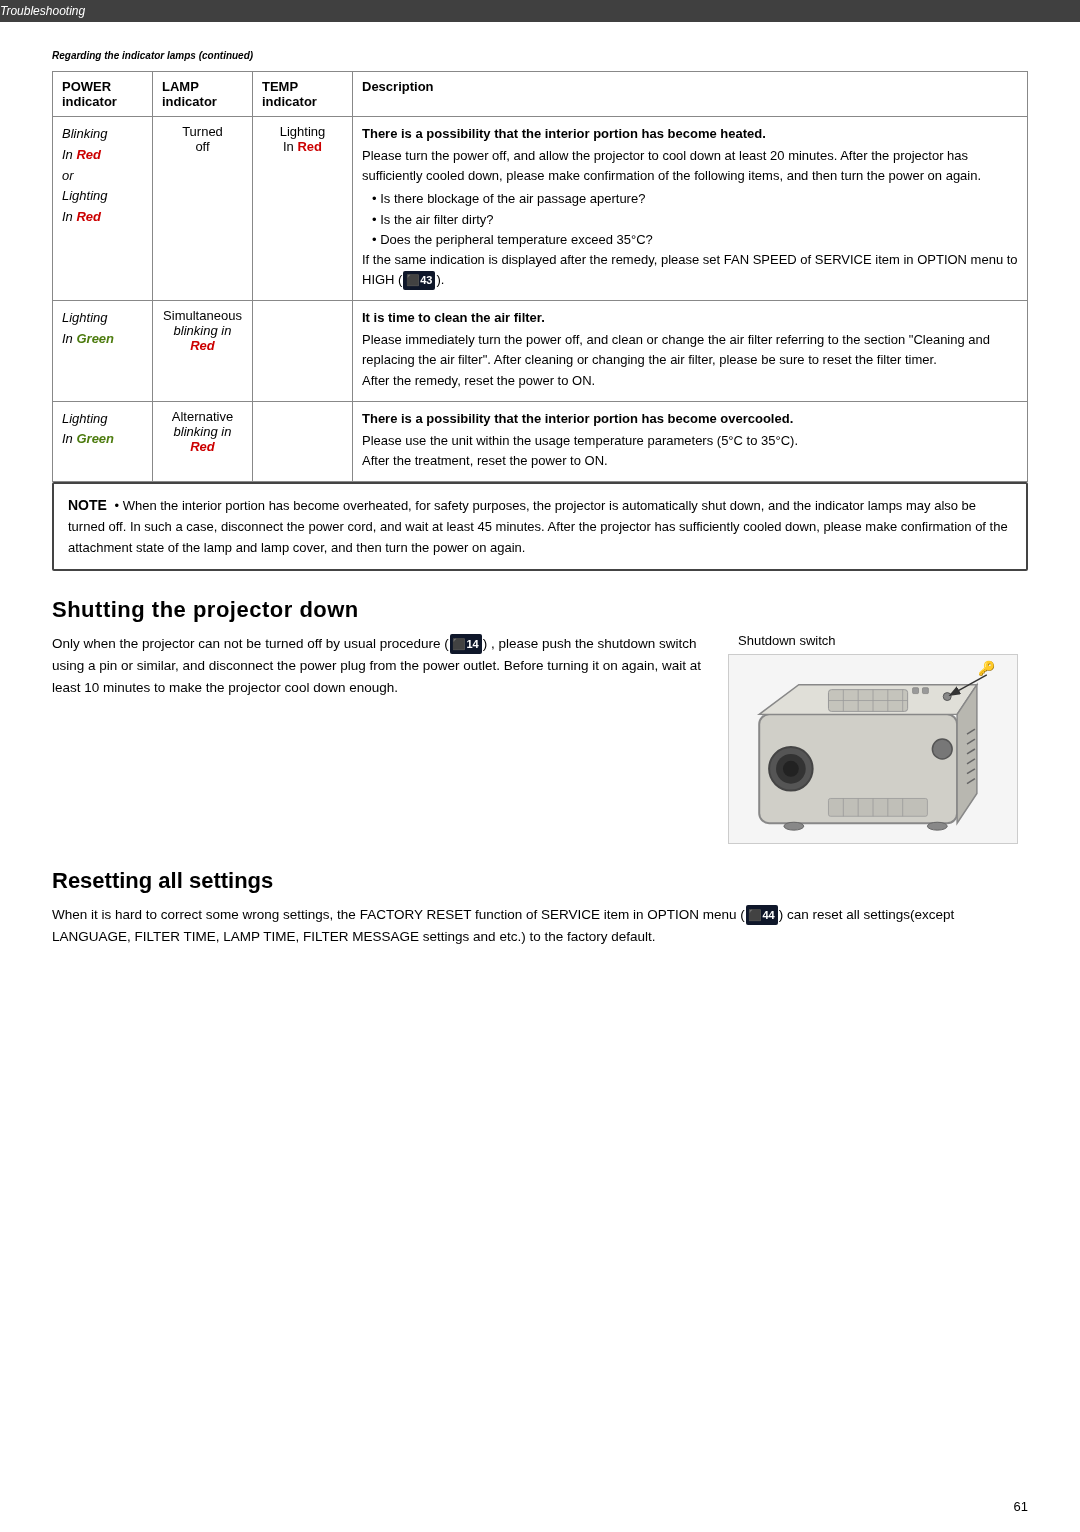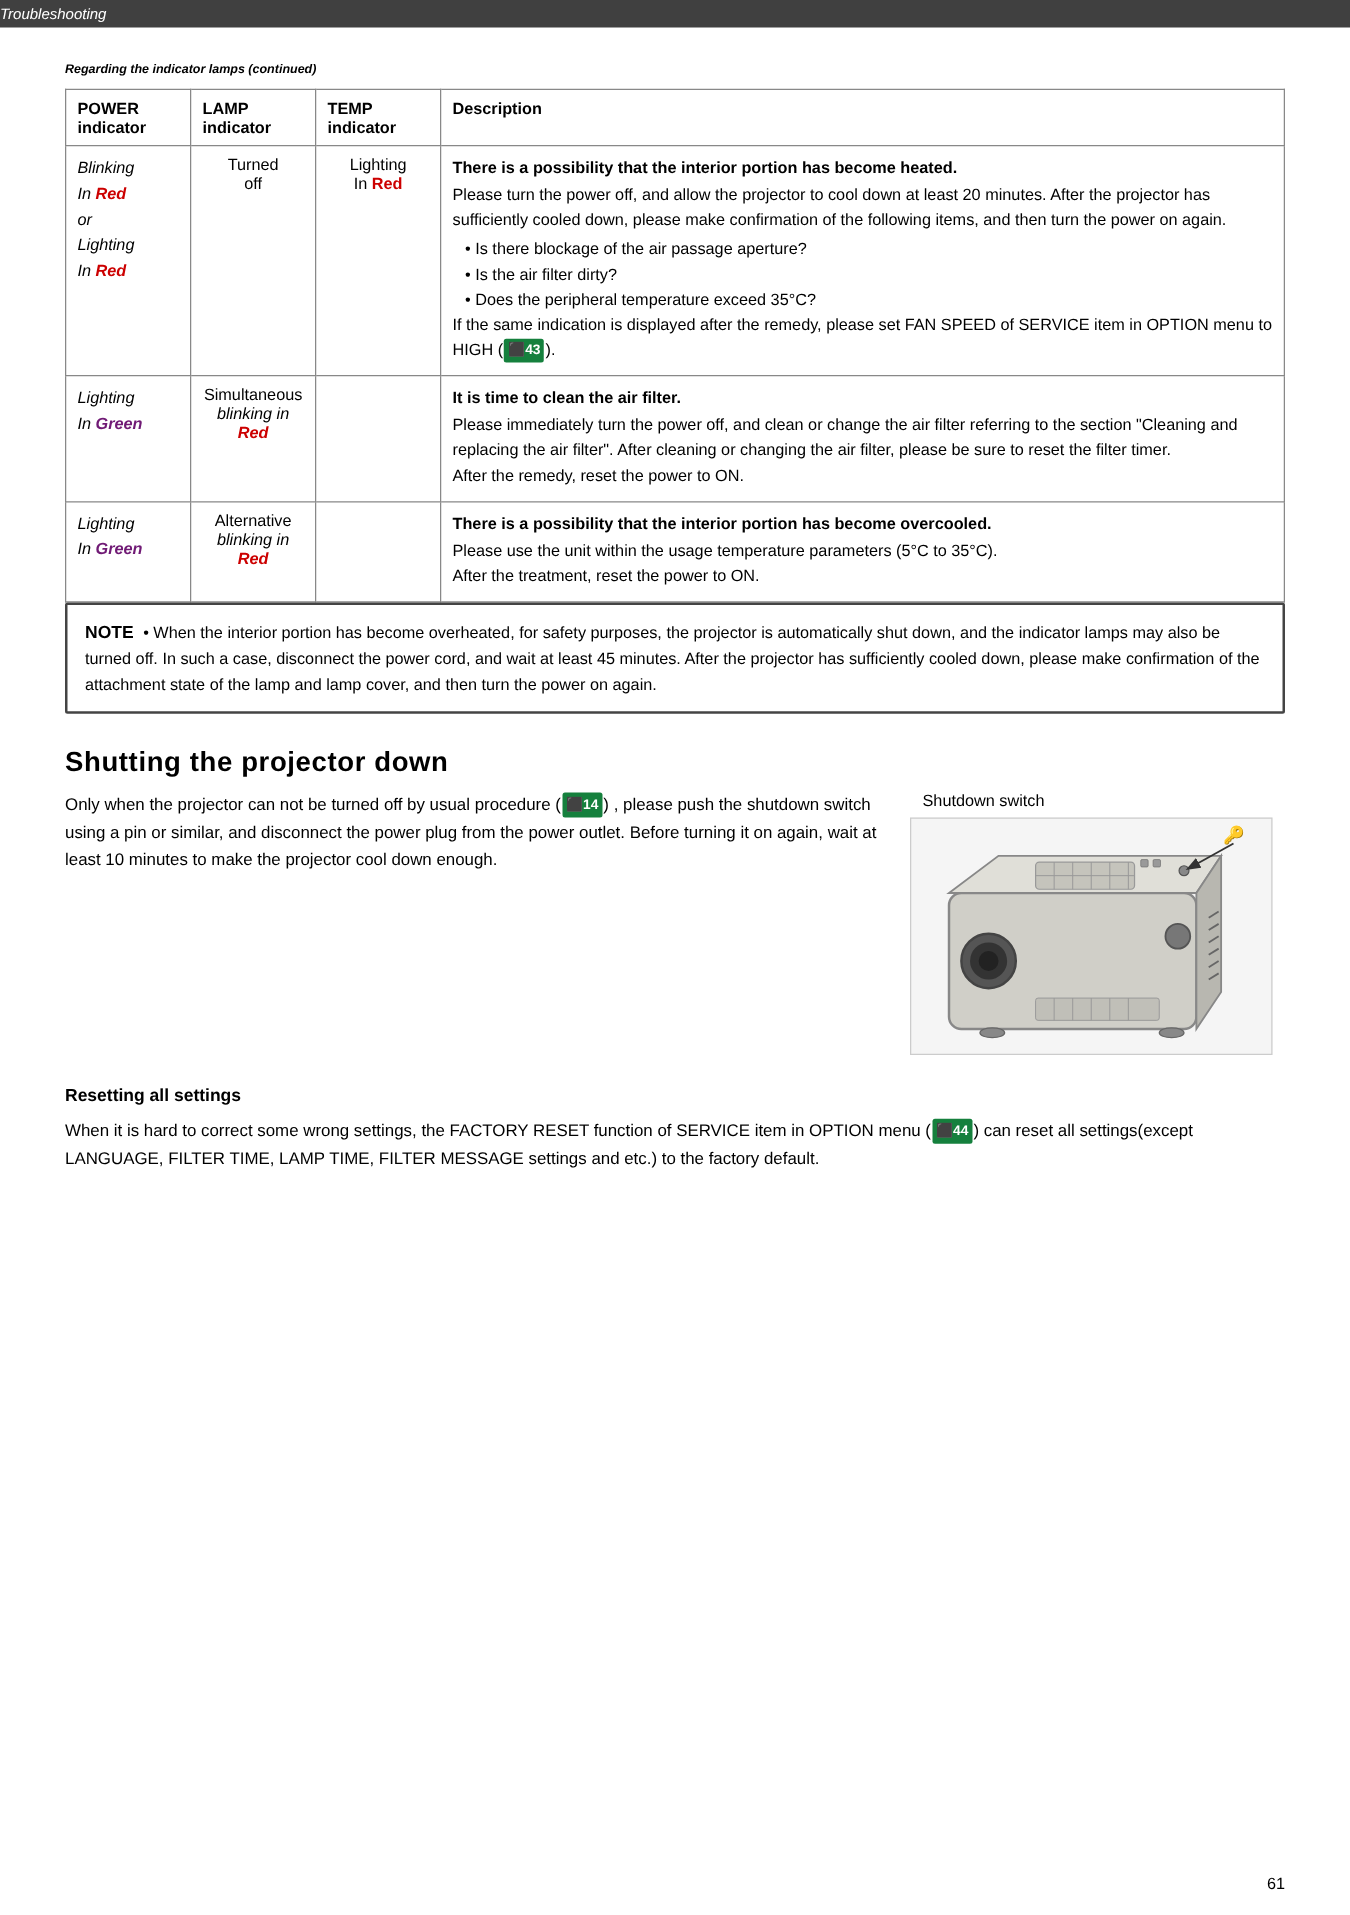--- a/index.html
+++ b/index.html
@@ -81,21 +81,21 @@
     }
     .cell-desc p.bold-line {
       font-weight: bold;
       margin-bottom: 2px;
     }
     .cell-desc p { margin-bottom: 3px; }
     .cell-desc ul { margin-left: 10px; list-style: none; }
     .cell-desc ul li::before { content: "• "; }
 
     .red { color: #cc0000; font-weight: bold; }
-    .green { color: #701a75; font-weight: bold; }
+    .green { color: #4d7c0f; font-weight: bold; }
 
     
     .note-box {
       border: 2px solid #444;
       padding: 10px 14px;
       margin-bottom: 26px;
       font-size: 13px;
       line-height: 1.6;
       border-radius: 2px;
     }
@@ -133,34 +133,34 @@
     .shutdown-label {
       font-size: 13px;
       margin-bottom: 6px;
       text-align: left;
       padding-left: 10px;
     }
 
     
     .resetting-section h2 {
       font-family: 'Arial Black', Arial, sans-serif;
-      font-size: 14px;
+      font-size: 22px;
       font-weight: 900;
       margin-bottom: 10px;
     }
     .resetting-section p {
       font-size: 13.5px;
       line-height: 1.65;
     }
 
     
     .page-link {
       display: inline-flex;
       align-items: center;
-      background: #15803d;
+      background: #0f172a;
       color: #fff;
       font-size: 11px;
       font-weight: bold;
       padding: 1px 3px;
       border-radius: 2px;
       margin: 0 1px;
       vertical-align: middle;
     }
 
     

